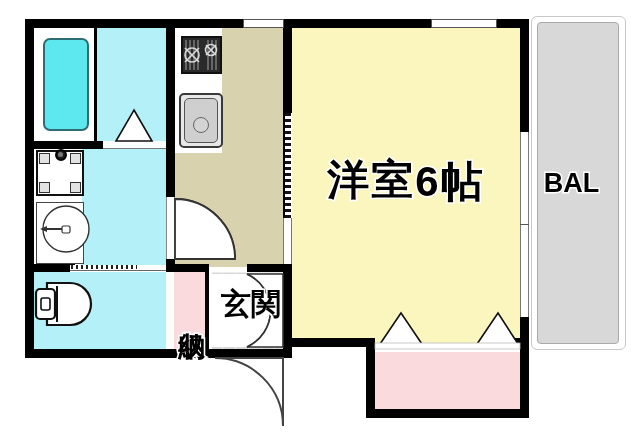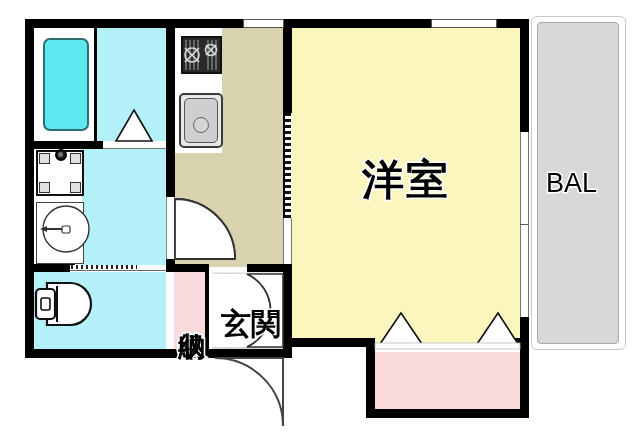--- a/index.html
+++ b/index.html
@@ -180,28 +180,29 @@
     <path d="M247 274 L283 274 L283 347 L247 347 A40 40 0 0 0 247 274 Z" fill="#ffffff" stroke="#333" stroke-width="1.6"></path>
 
     <polygon points="401,313 424,347 378,347" fill="#ffffff" stroke="#111" stroke-width="1.6"></polygon>
     <polygon points="498,313 520,347 475,347" fill="#ffffff" stroke="#111" stroke-width="1.6"></polygon>
     <rect x="375" y="343" width="145" height="6" fill="#ffffff" stroke="#bbb" stroke-width="0.8"></rect>
   </svg>
 
   <div class="lbl" style="left:330px;top:130px;width:152px;height:100px;
               font-size:42px;font-weight:700;letter-spacing:2px;">
     <span>洋室</span>
+    <span style="margin-top:4px;">6帖</span>
   </div>
 
   <div class="lbl lbl-v" style="left:176px;top:278px;width:30px;height:66px;font-size:27px;font-weight:700;">
     <span>収納</span>
   </div>
 
-  <div class="lbl" style="left:216px;top:296px;width:70px;height:56px;font-size:30px;font-weight:700;">
+  <div class="lbl" style="left:216px;top:276px;width:70px;height:56px;font-size:30px;font-weight:700;">
     <span>玄関</span>
   </div>
 
 
-  <div class="lbl" style="left:538px;top:162px;width:67px;height:44px;font-size:27px;font-weight:400;">
+  <div class="lbl" style="left:538px;top:162px;width:67px;height:44px;font-size:27px;font-weight:700;">
     <span>BAL</span>
   </div>
 
 </div>
 
 </body></html>

